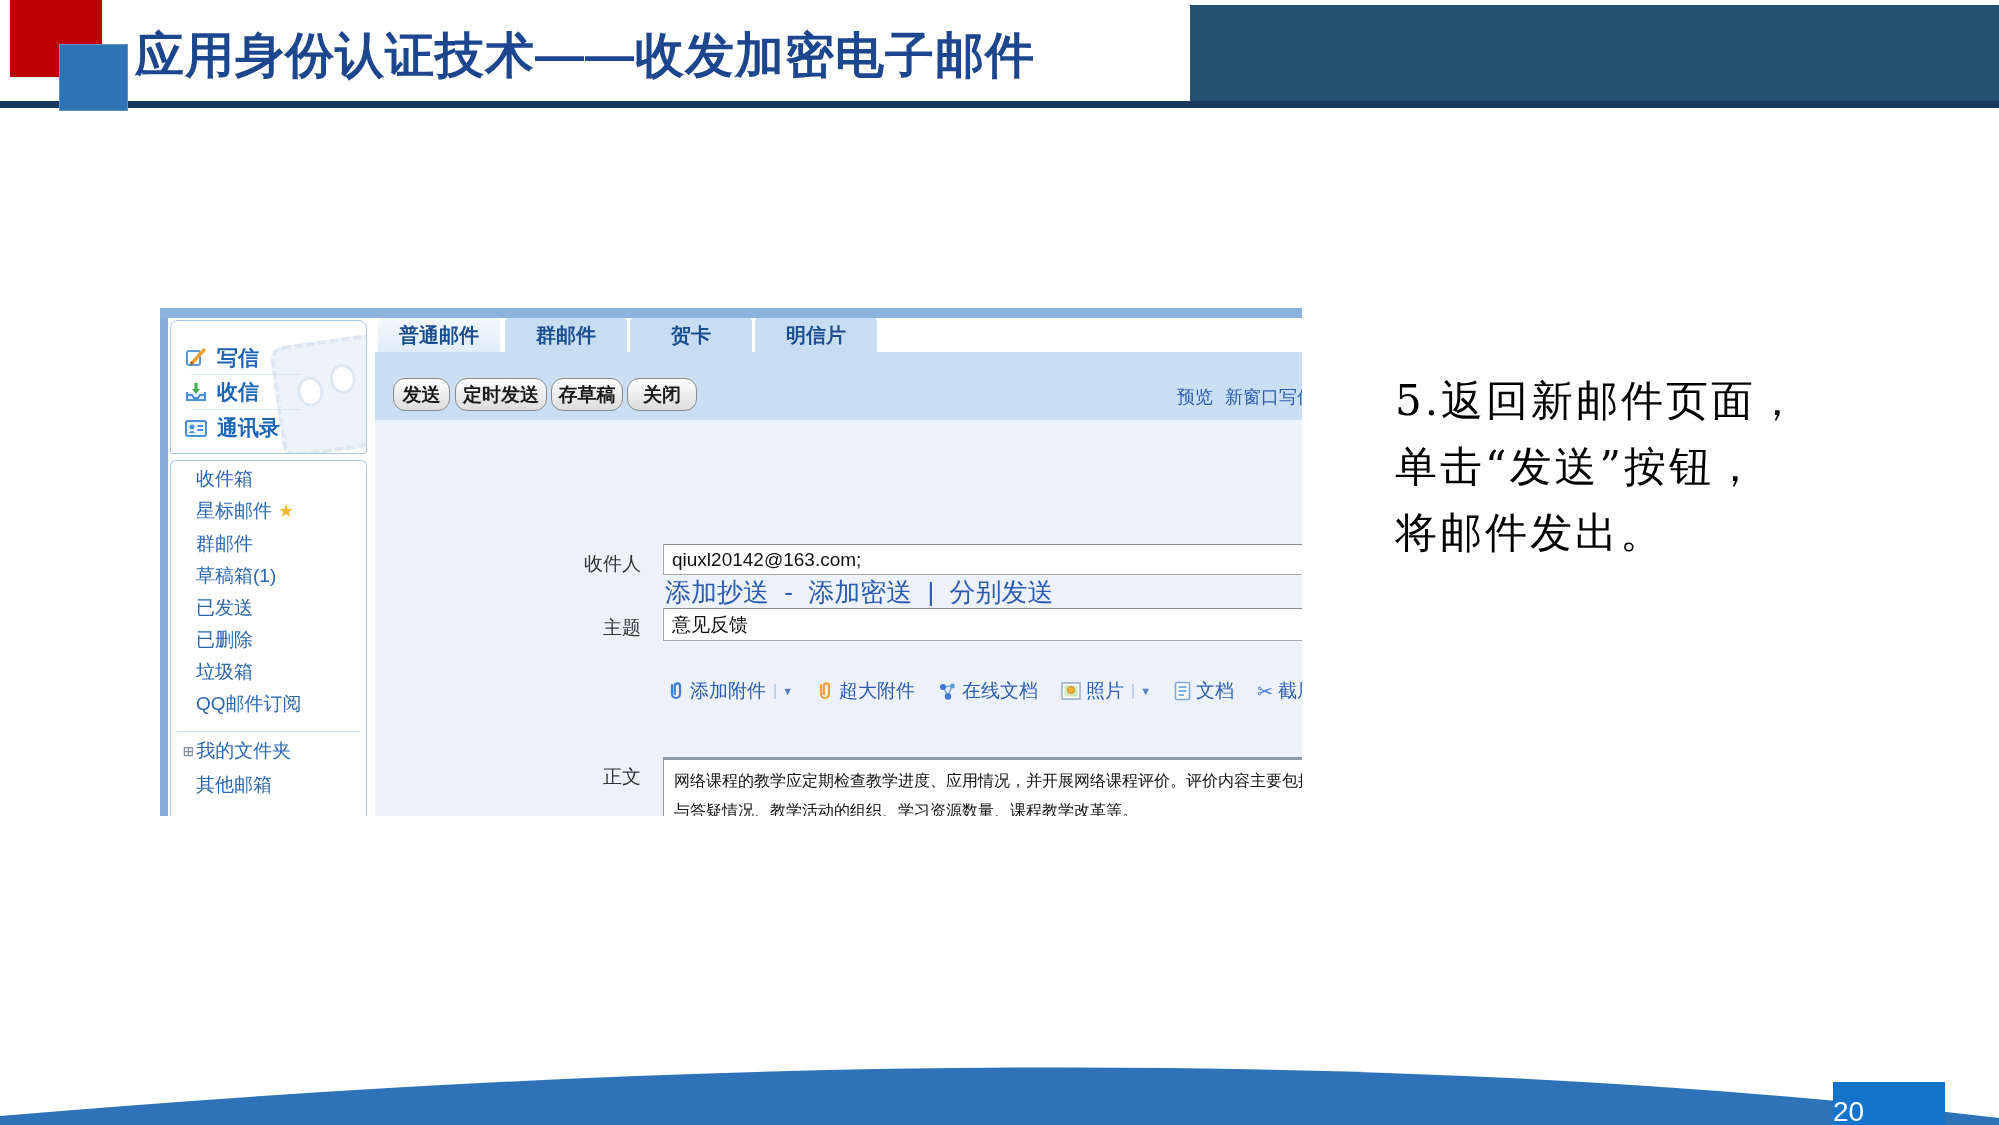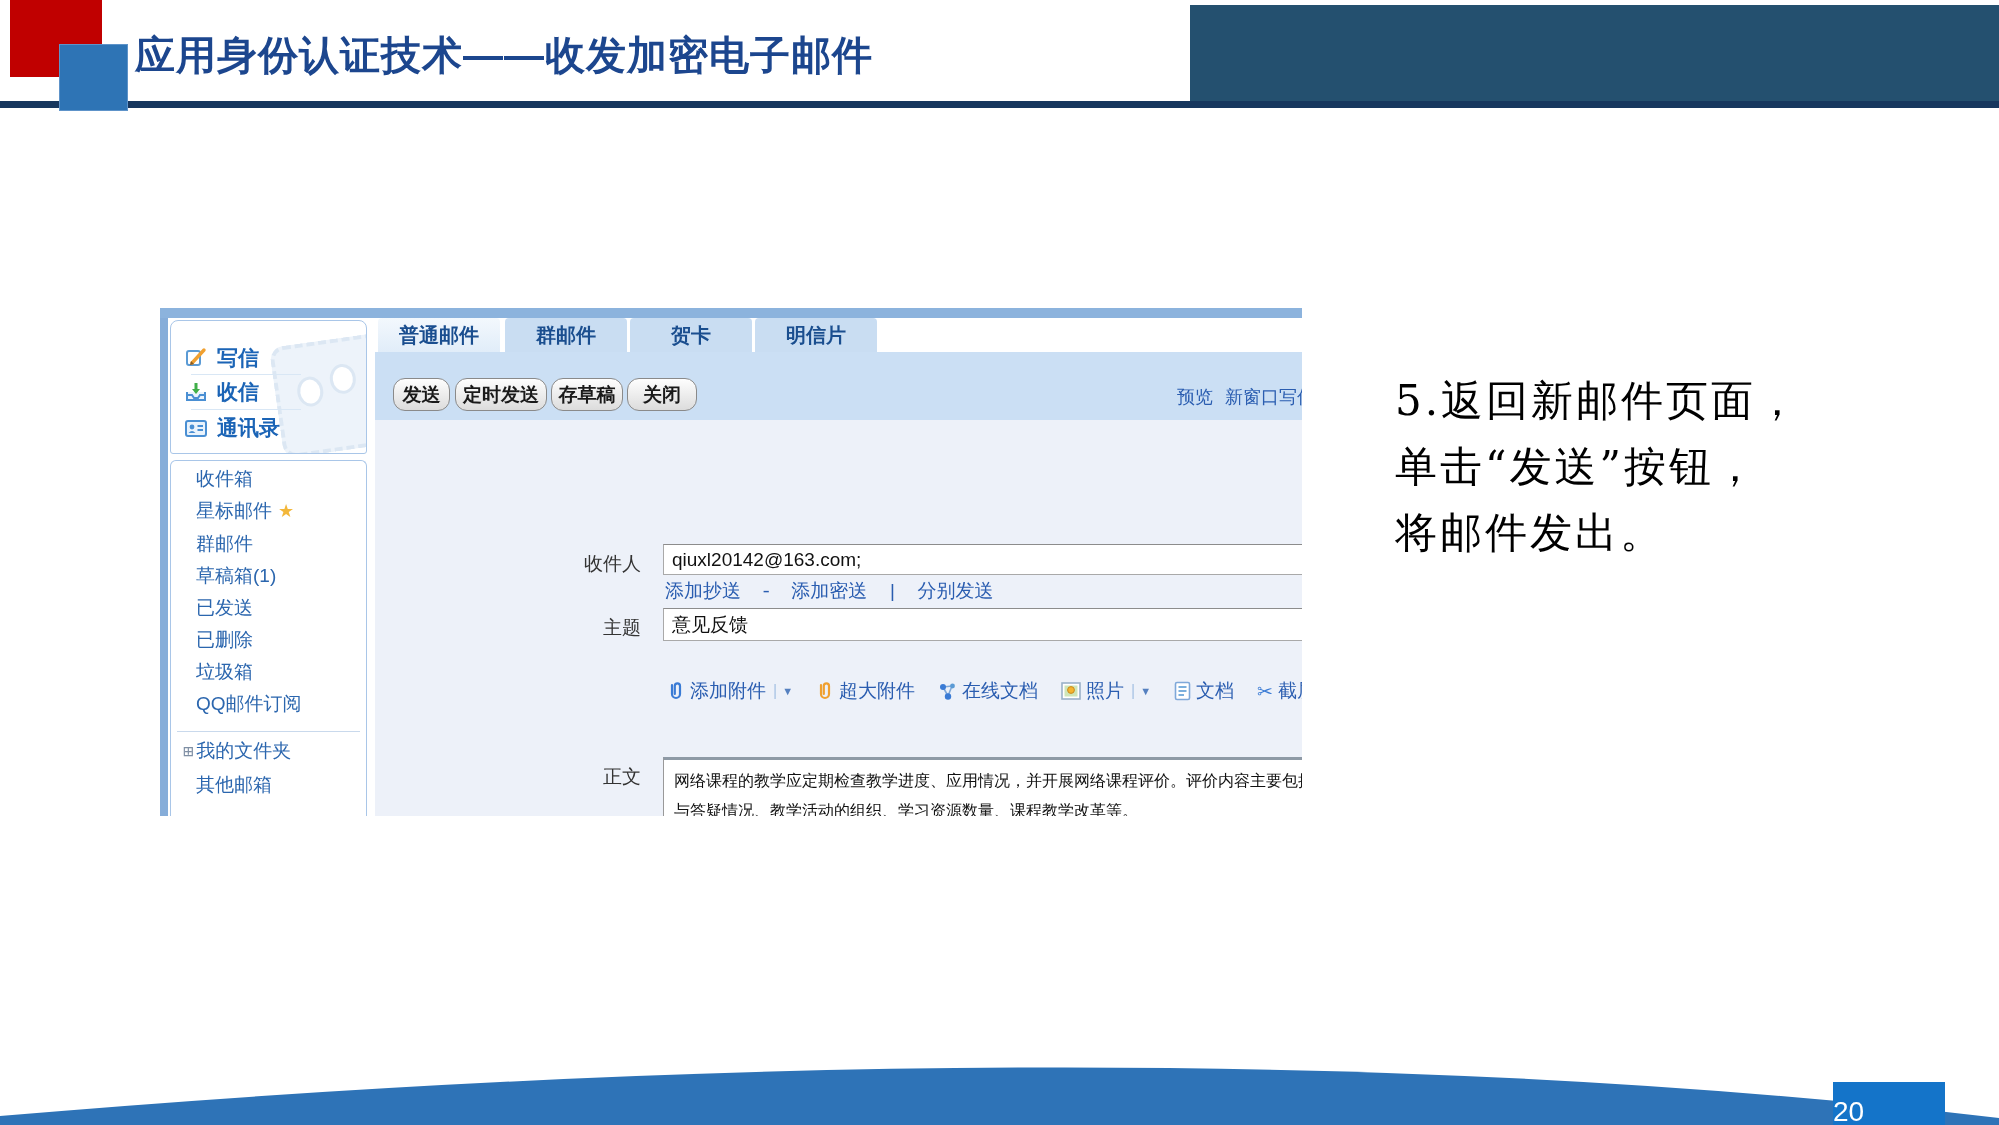--- a/index.html
+++ b/index.html
@@ -10,21 +10,21 @@
     background:#ffffff; overflow:hidden;
   }
 
   
   .red-sq   { position:absolute; left:10px;  top:0;     width:92px;  height:77px; background:#C00000; }
   .navy-rule{ position:absolute; left:0;     top:101px; width:1999px; height:7px; background:#17375E; }
   .blue-sq  { position:absolute; left:59px;  top:44px;  width:69px;  height:67px; background:#2E74B5; border:1px solid #5E93C9; }
   .navy-block{ position:absolute; left:1190px; top:5px; width:809px; height:96px; background:#24506F; }
   .title {
     position:absolute; left:135px; top:10px; width:1100px; height:90px;
-    font-size:40px; font-weight:bold; color:#1C468E; letter-spacing:1px;
+    font-size:49px; font-weight:bold; color:#1C468E; letter-spacing:1px;
     line-height:90px; white-space:nowrap;
   }
 
   
   .mail {
     position:absolute; left:160px; top:308px; width:1142px; height:508px;
     background:#ffffff; overflow:hidden; font-size:19px;
   }
   .mail-topbar { position:absolute; left:0; top:0; width:1142px; height:10px; background:#8CB3DD; }
   .mail-leftstrip { position:absolute; left:0; top:10px; width:8px; height:498px; background:#86ADD9; }
@@ -70,21 +70,21 @@
     font-size:19px; color:#1a1a1a; font-weight:bold; cursor:pointer;
   }
   .top-link { position:absolute; top:33px; color:#2A5DB0; font-size:18px; cursor:pointer; white-space:nowrap; }
 
   .form { position:absolute; left:215px; top:112px; width:927px; height:396px; background:#EDF1F9; }
   .f-label { position:absolute; width:66px; text-align:right; color:#333; font-size:19px; }
   .f-input {
     position:absolute; border:1px solid #A9A9A9; border-top-color:#8c8c8c; background:#fff;
     font-family:"Liberation Sans",sans-serif; font-size:19px; color:#111; padding:0 8px;
   }
-  .cc-row { position:absolute; left:290px; top:160px; height:24px; line-height:24px; font-size:19px; color:#2A5DB0;font-family:Liberation Mono, monospace; }
+  .cc-row { position:absolute; left:290px; top:160px; height:24px; line-height:24px; font-size:26px; color:#2A5DB0; }
   .cc-row .link { cursor:pointer; }
   .cc-sep { color:#2A5DB0; margin:0 8px; }
   .subject-box {
     position:absolute; left:288px; top:188px; width:828px; height:33px; background:#fff;
     border:1px solid #A9A9A9; border-top-color:#8c8c8c; display:flex; align-items:center; padding:0 8px;
   }
   .subject-box .val { flex:1; font-size:19px; color:#111; }
 
   .attach-bar { position:absolute; left:292px; top:248px; height:36px; display:flex; align-items:flex-end; gap:23px; }
   .at-item { display:inline-flex; align-items:center; gap:5px; color:#2A5DB0; font-size:19px; cursor:pointer; white-space:nowrap; }

